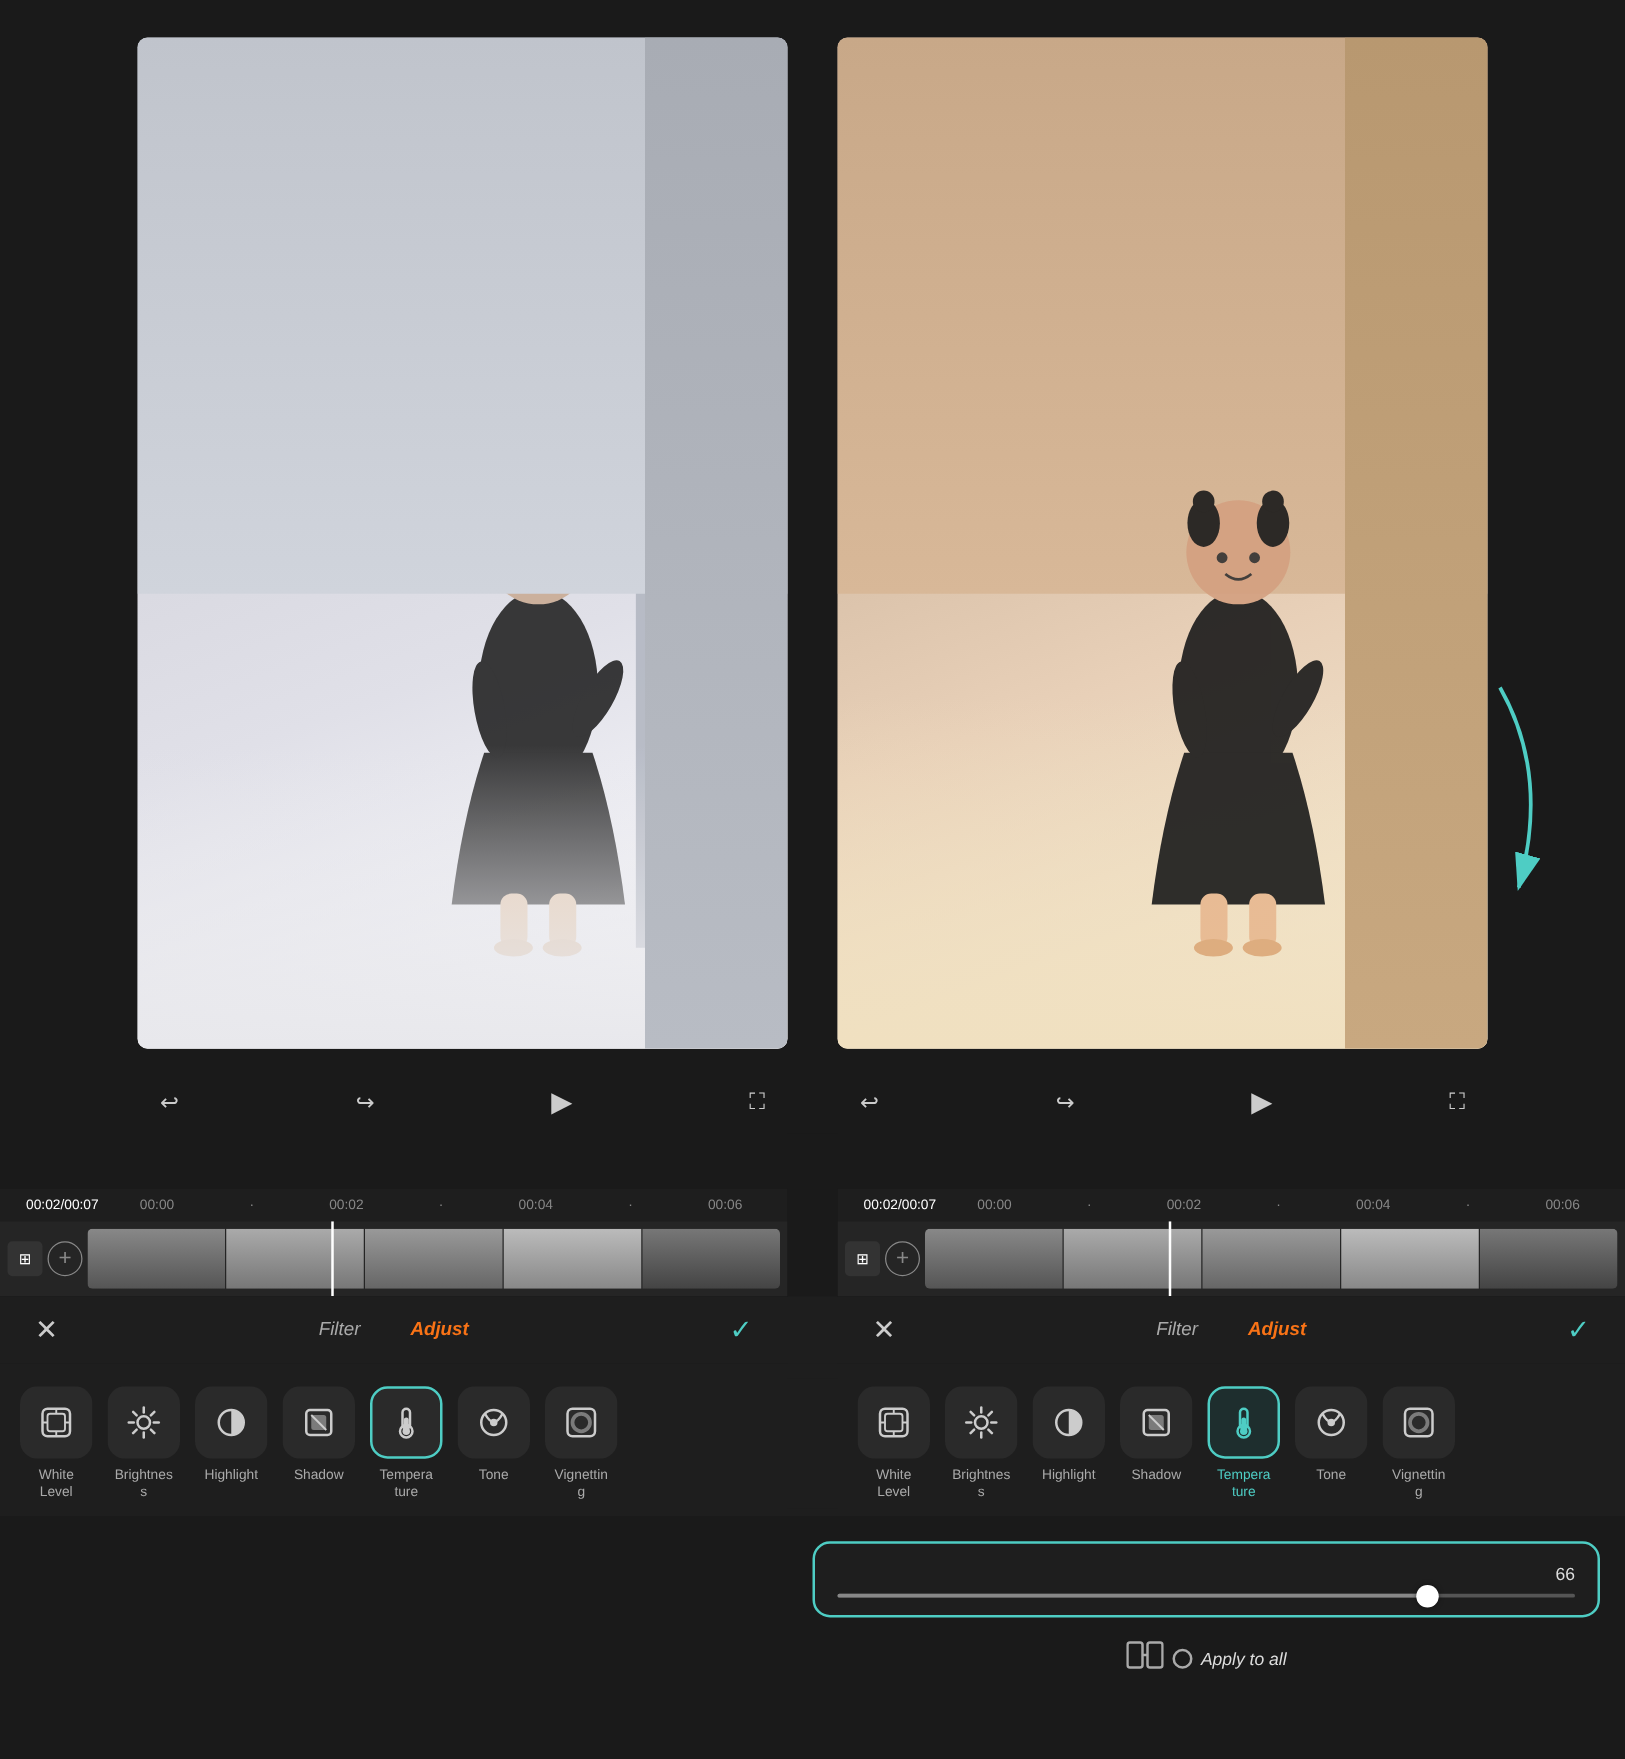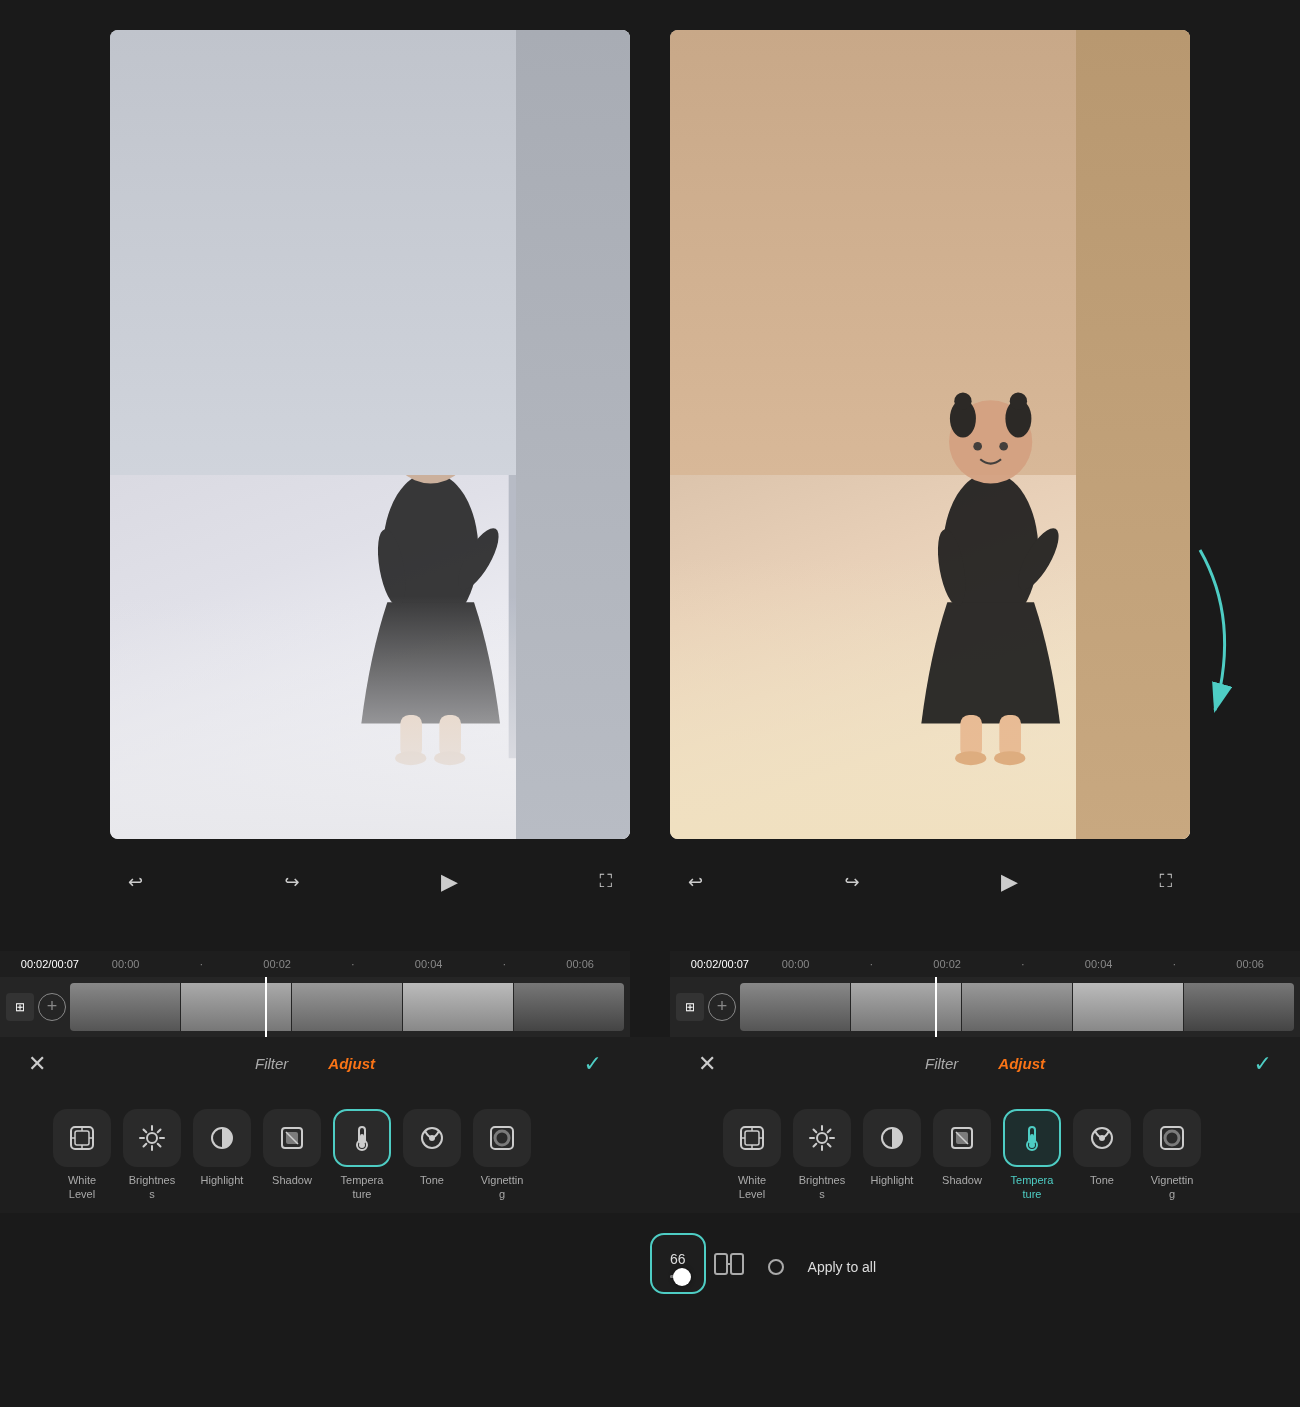--- a/index.html
+++ b/index.html
@@ -229,21 +229,20 @@
       gap: 0;
     }
     .tools-panel {
       flex: 1;
       display: flex;
       align-items: flex-start;
       gap: 0;
       overflow-x: auto;
       padding: 0 10px;
       scrollbar-width: none;
-      margin-left: 37px;
     }
     .tools-panel::-webkit-scrollbar { display: none; }
     .tool-item {
       display: flex;
       flex-direction: column;
       align-items: center;
       gap: 6px;
       min-width: 70px;
       cursor: pointer;
       padding: 6px 4px;
@@ -285,20 +284,21 @@
       display: flex;
       width: 100%;
       padding: 10px 0 0;
     }
     .slider-panel-left {
       flex: 1;
     }
     .slider-panel-right {
       flex: 1;
       display: flex;
+      flex-direction: column;
       align-items: stretch;
       gap: 8px;
       padding: 10px 20px 20px;
     }
     .slider-container {
       border: 2px solid #4ecdc4;
       border-radius: 14px;
       padding: 16px 18px 14px;
       background: #1e1e1e;
     }
@@ -332,22 +332,23 @@
       background: #fff;
       border-radius: 50%;
       box-shadow: 0 0 4px rgba(0,0,0,0.5);
     }
 
     
     .apply-row {
       display: flex;
       align-items: center;
       justify-content: center;
-      gap: 24px;
+      gap: 7px;
       padding: 10px 0 4px;
+      font-style: italic;
     }
     .compare-btn {
       background: none;
       border: none;
       color: #aaa;
       font-size: 22px;
       cursor: pointer;
     }
     .apply-radio {
       width: 16px;

